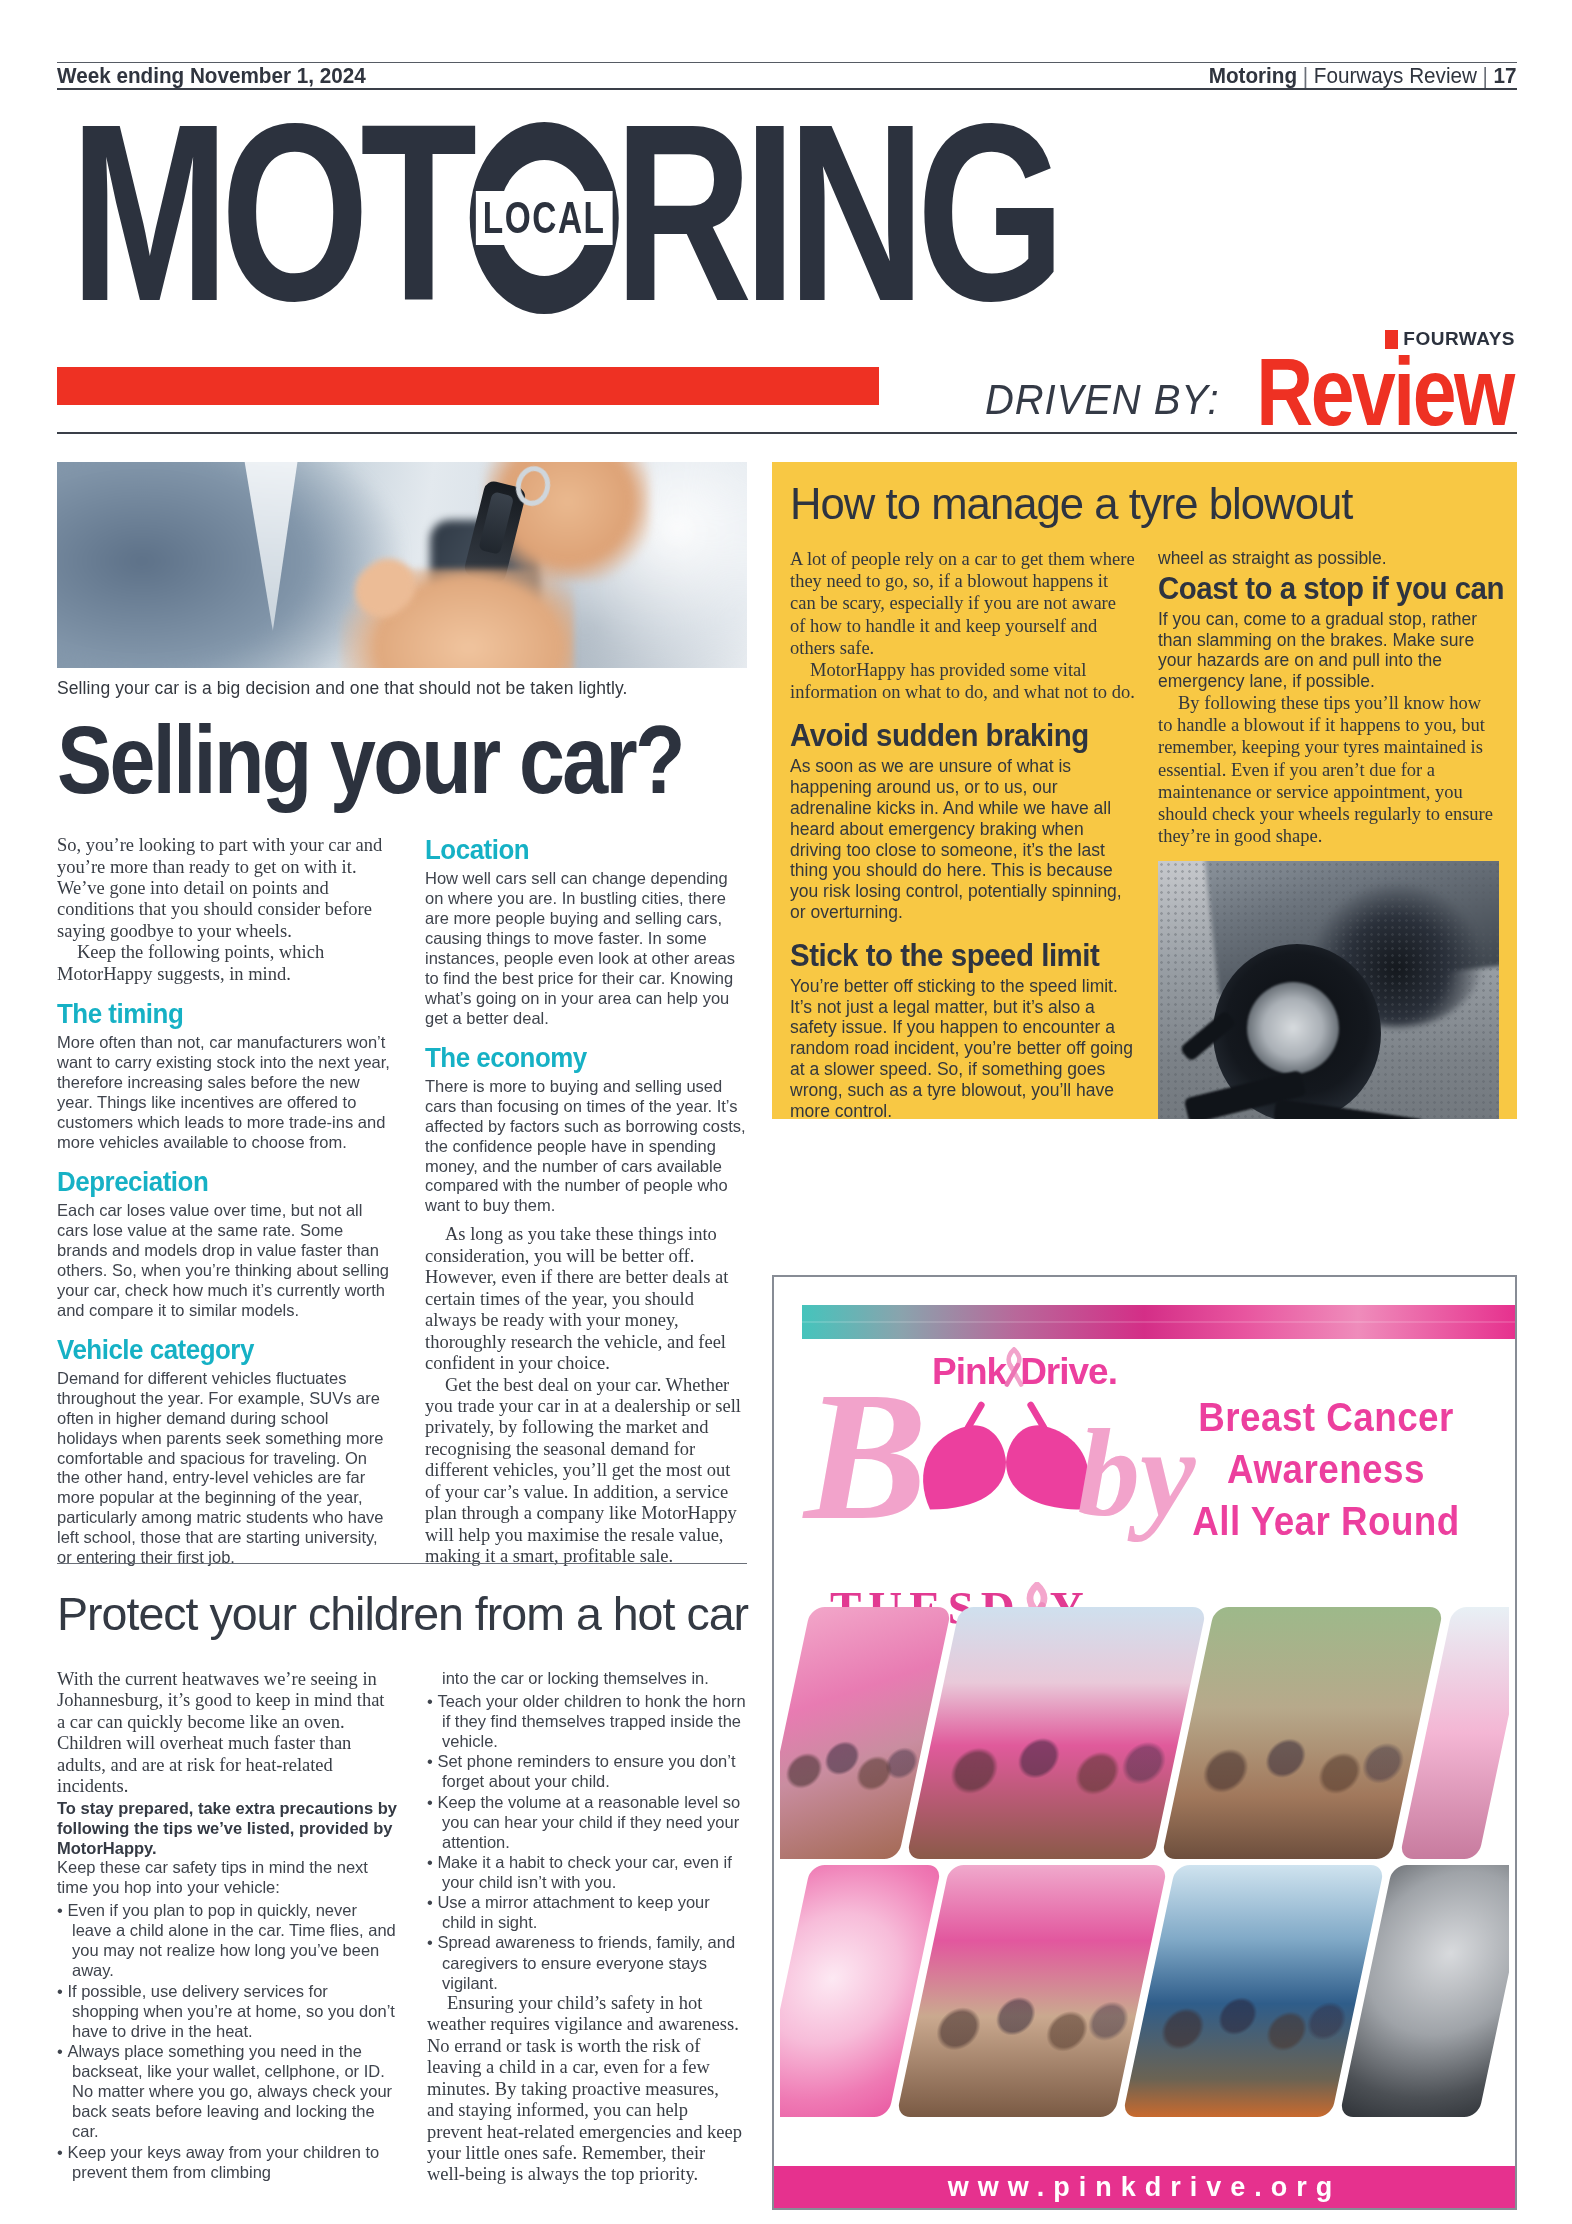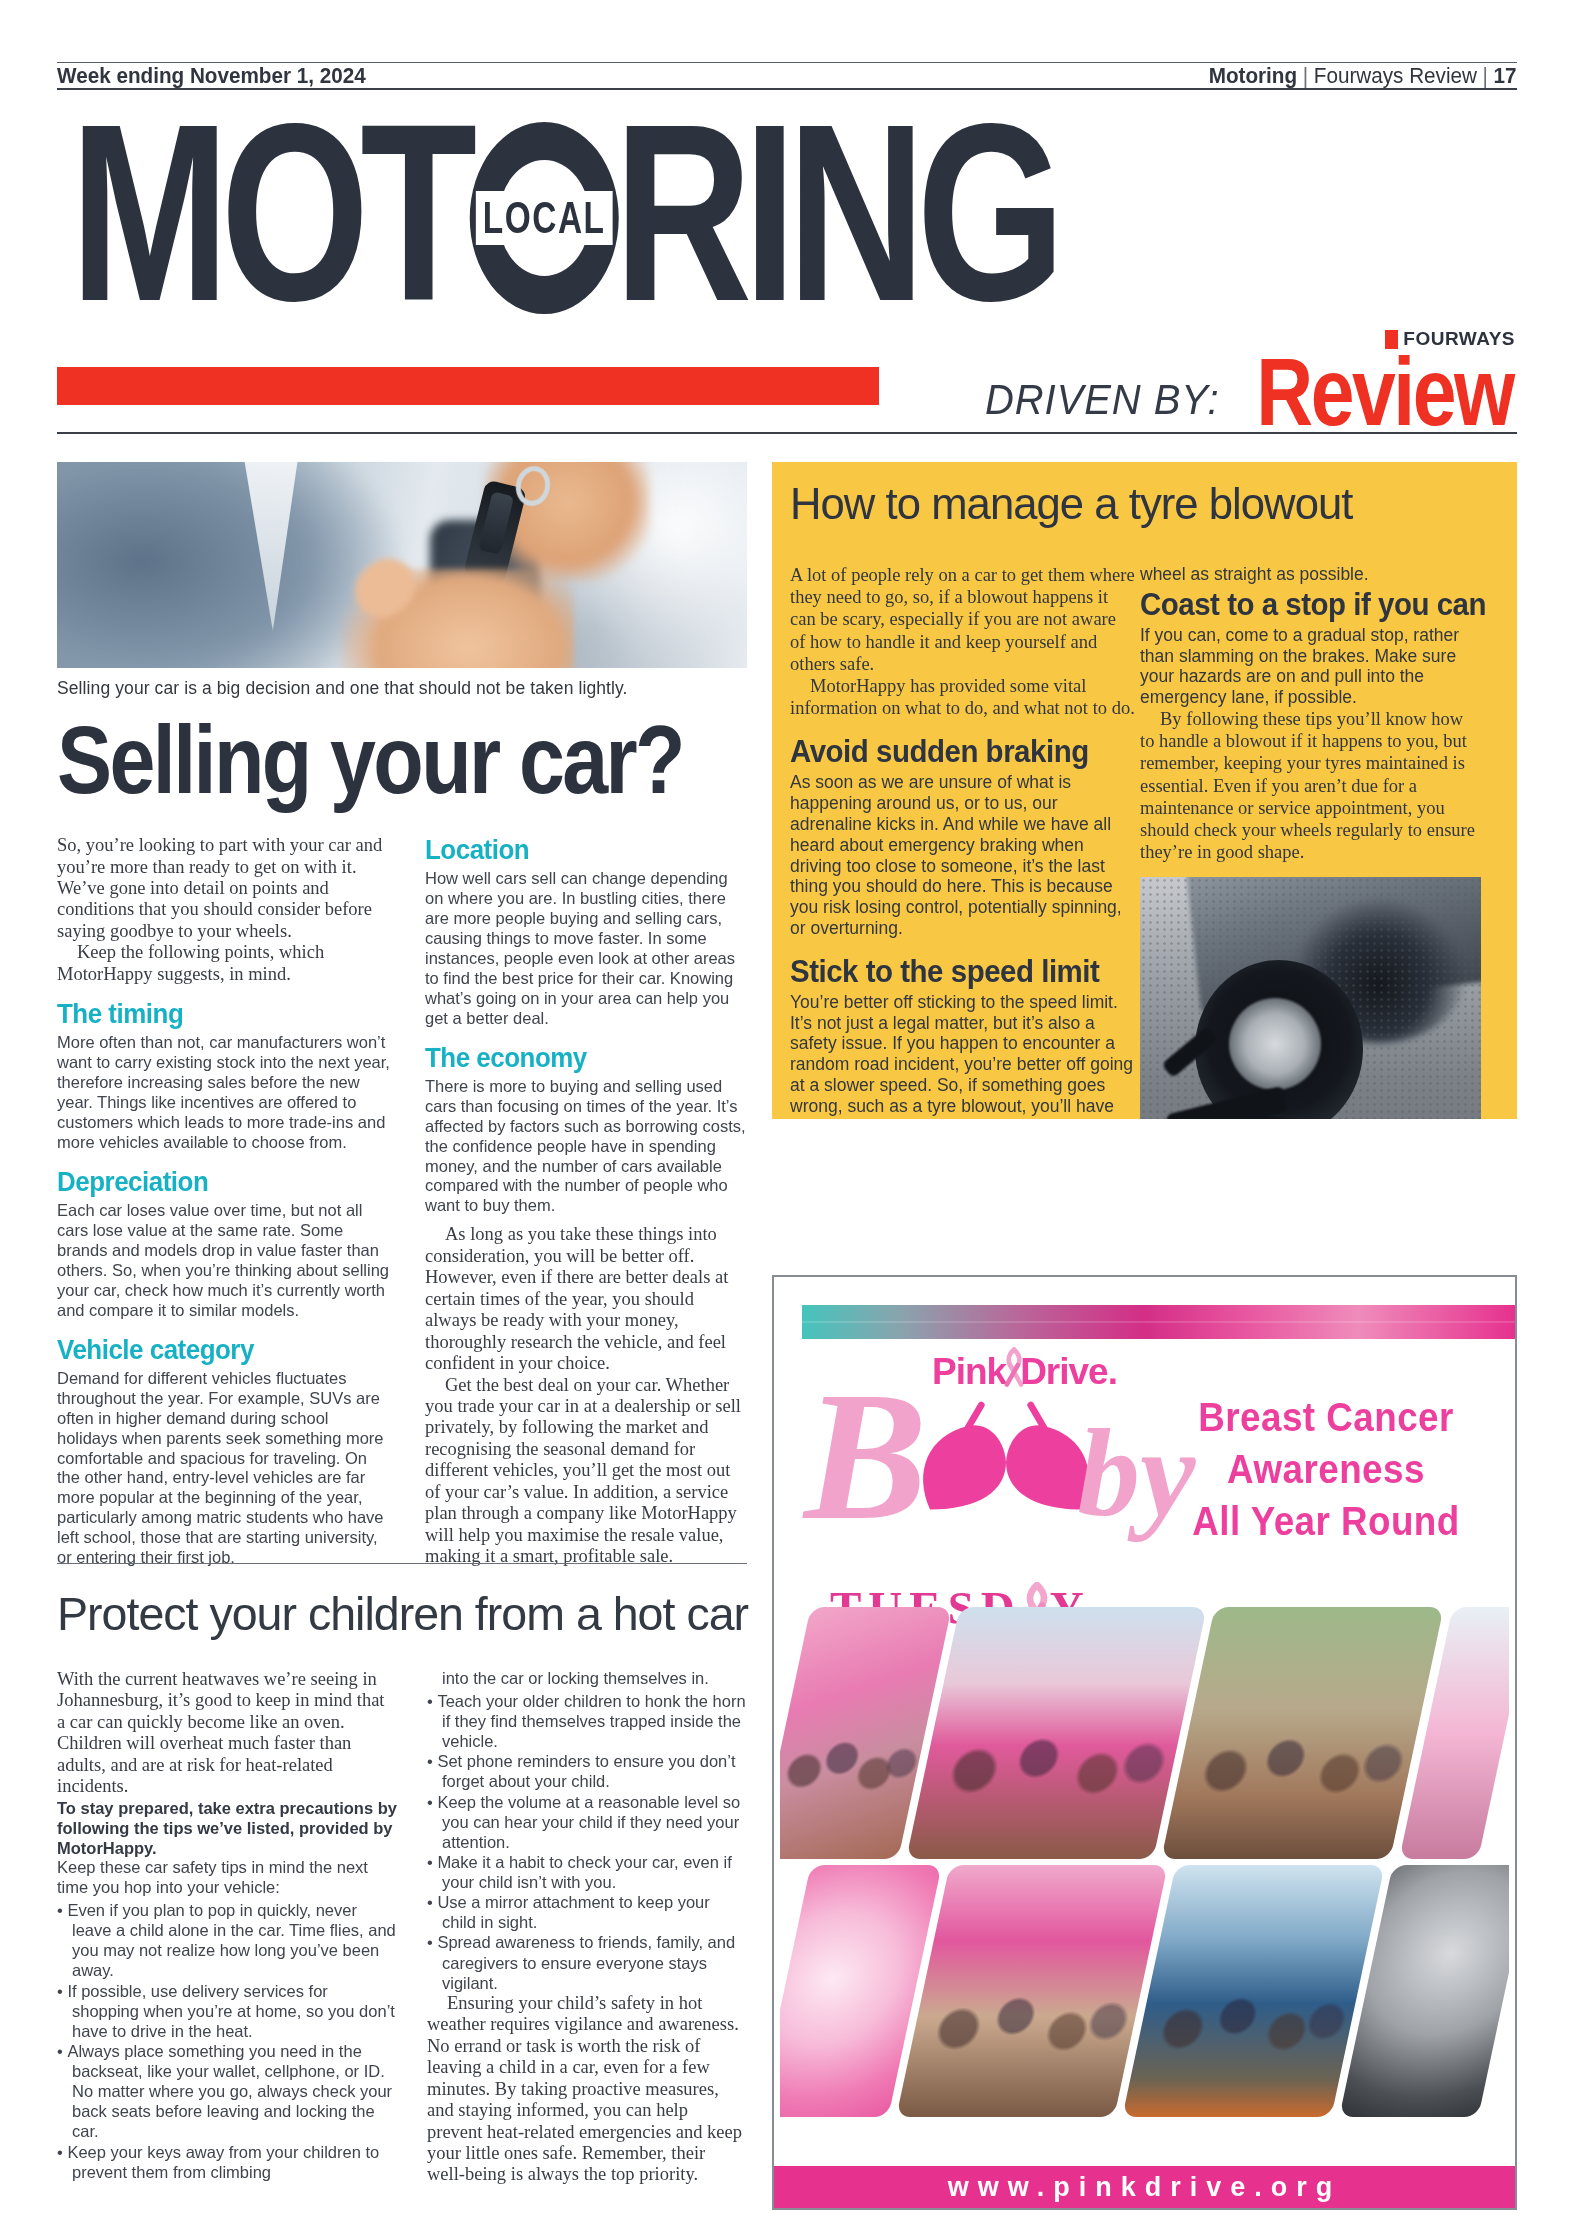--- a/index.html
+++ b/index.html
@@ -58,21 +58,21 @@
   .col-b{width:322px;flex:none;}
   p.serif{font-family:"Liberation Serif",serif;font-size:18.5px;line-height:1.16;color:var(--serif);}
   p.serif.indent{text-indent:20px;}
   .sec-h{font-size:27px;font-weight:700;color:var(--cyan);letter-spacing:-.5px;margin:14px 0 3px;transform:scaleX(.96);transform-origin:left;}
   p.sans{font-size:16.5px;line-height:1.21;color:var(--body);}
   .gap8{height:8px;}
 
   
   .blowout{position:absolute;left:772px;top:462px;width:745px;height:657px;background:var(--yellow);padding:16px 20px 0 18px;overflow:hidden;}
   .blowout h1{font-size:45px;font-weight:400;color:#2e3440;letter-spacing:-1px;transform:scaleX(.97);transform-origin:left;white-space:nowrap;}
-  .blowout .cols{margin-top:34px;gap:4px;}
+  .blowout .cols{margin-top:18px;gap:22px;}
   .blowout .col-a{width:346px;}
   .blowout .col-b{width:341px;}
   .blowout p.serif{font-size:18.5px;line-height:1.2;color:#33373d;}
   .blowout p.sans{font-size:17.5px;line-height:1.19;color:#33373d;}
   .bsec-h{font-size:31px;font-weight:700;color:#2e3440;letter-spacing:-.5px;margin:15px 0 2px;transform:scaleX(.95);transform-origin:left;white-space:nowrap;}
   .bsec-h.tight{margin-top:2px;}
   .photo2{position:relative;margin-top:14px;width:341px;height:318px;overflow:hidden;background:linear-gradient(180deg,#c7c9cd 0%,#9aa0a6 32%,#7c8288 62%,#686e74 100%);}
   .photo2 .speckle{position:absolute;inset:0;background-image:radial-gradient(#545a61 1px,rgba(0,0,0,0) 1.6px);background-size:7px 7px;opacity:.35;}
   .photo2 .car{position:absolute;right:-10%;top:-18%;width:95%;height:55%;background:linear-gradient(170deg,#9ea6ae 0%,#6d757e 45%,#3c434b 100%);transform:rotate(-6deg);filter:blur(2px);}
   .photo2 .arch{position:absolute;right:4%;top:6%;width:52%;height:46%;border-radius:50%;background:radial-gradient(ellipse at 50% 60%,#14181d 0%,#2a3younger 40%,rgba(0,0,0,0) 70%);background:radial-gradient(ellipse at 50% 60%,#14181d 0%,#2a303a 40%,rgba(0,0,0,0) 70%);filter:blur(3px);}

